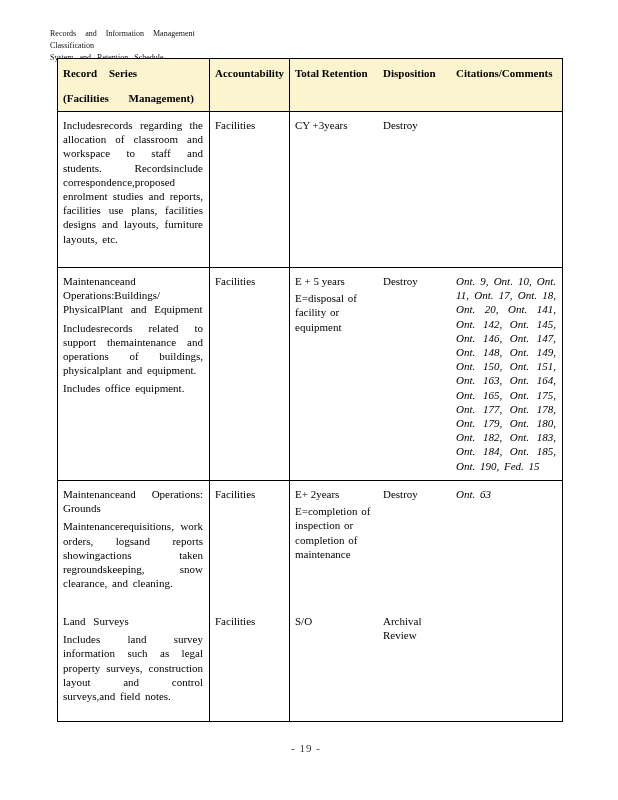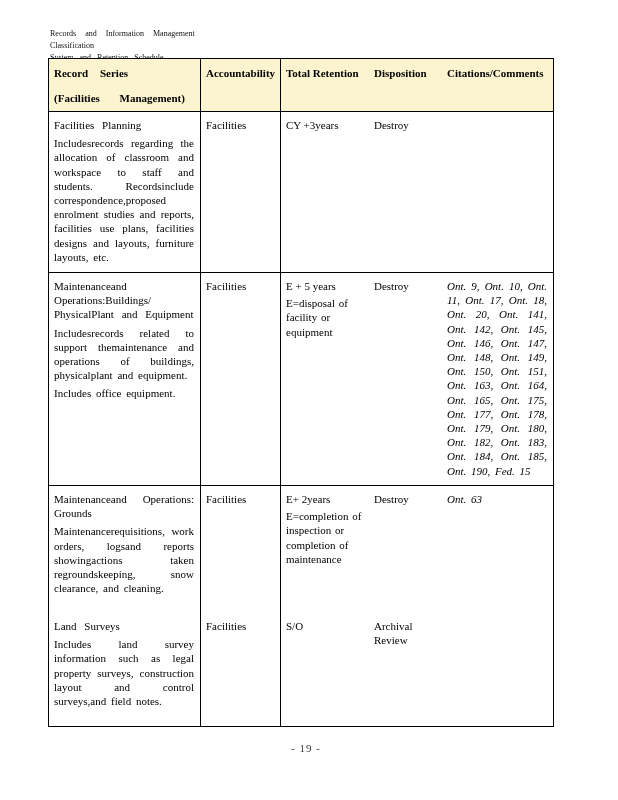--- a/index.html
+++ b/index.html
@@ -13,21 +13,21 @@
   }
   .page { position: relative; width: 618px; height: 800px; background: #fff; }
 
   
   .doc-header { position: absolute; left: 50px; top: 28px; width: 196px; font-size: 8px; line-height: 12px; color: #111; }
   .doc-header .l1 { word-spacing: 7px; }
   .doc-header .l2 { word-spacing: 4px; }
 
   
   .rtable {
-    position: absolute; left: 48px; top: 58px; width: 506px;
+    position: absolute; left: 57px; top: 58px; width: 506px;
     border: 1px solid var(--border-color, #000);
   }
   .trow { display: grid; grid-template-columns: 152px 80px 88px 73px 1fr; }
   .trow .cell { padding: 6px 6px 4px 5px; font-size: 11px; line-height: 14.2px; overflow: hidden; }
   .cell.vb { border-right: 1px solid var(--border-color, #000); }
   .hrow {
     background: var(--header-bg, #FCF4CE);
     border-bottom: 1px solid var(--border-color, #000);
     min-height: 53px;
     font-weight: bold;
@@ -73,21 +73,20 @@
         <div class="h-line2 wsp2">(Facilities Management)</div>
       </div>
       <div class="cell vb">Accountability</div>
       <div class="cell">Total Retention</div>
       <div class="cell">Disposition</div>
       <div class="cell">Citations/Comments</div>
     </div>
 
     <div class="trow r1">
       <div class="cell vb series">
-        <div class="title">Facilities Planning</div>
         <p class="body">Includesrecords regarding the allocation of classroom and workspace to staff and students. Recordsinclude correspondence,proposed enrolment studies and reports, facilities use plans, facilities designs and layouts, furniture layouts, etc.</p>
       </div>
       <div class="cell vb">Facilities</div>
       <div class="cell ret">
         <div class="val">CY +3years</div>
         <div class="note"></div>
       </div>
       <div class="cell">Destroy</div>
       <div class="cell cit"></div>
     </div>

